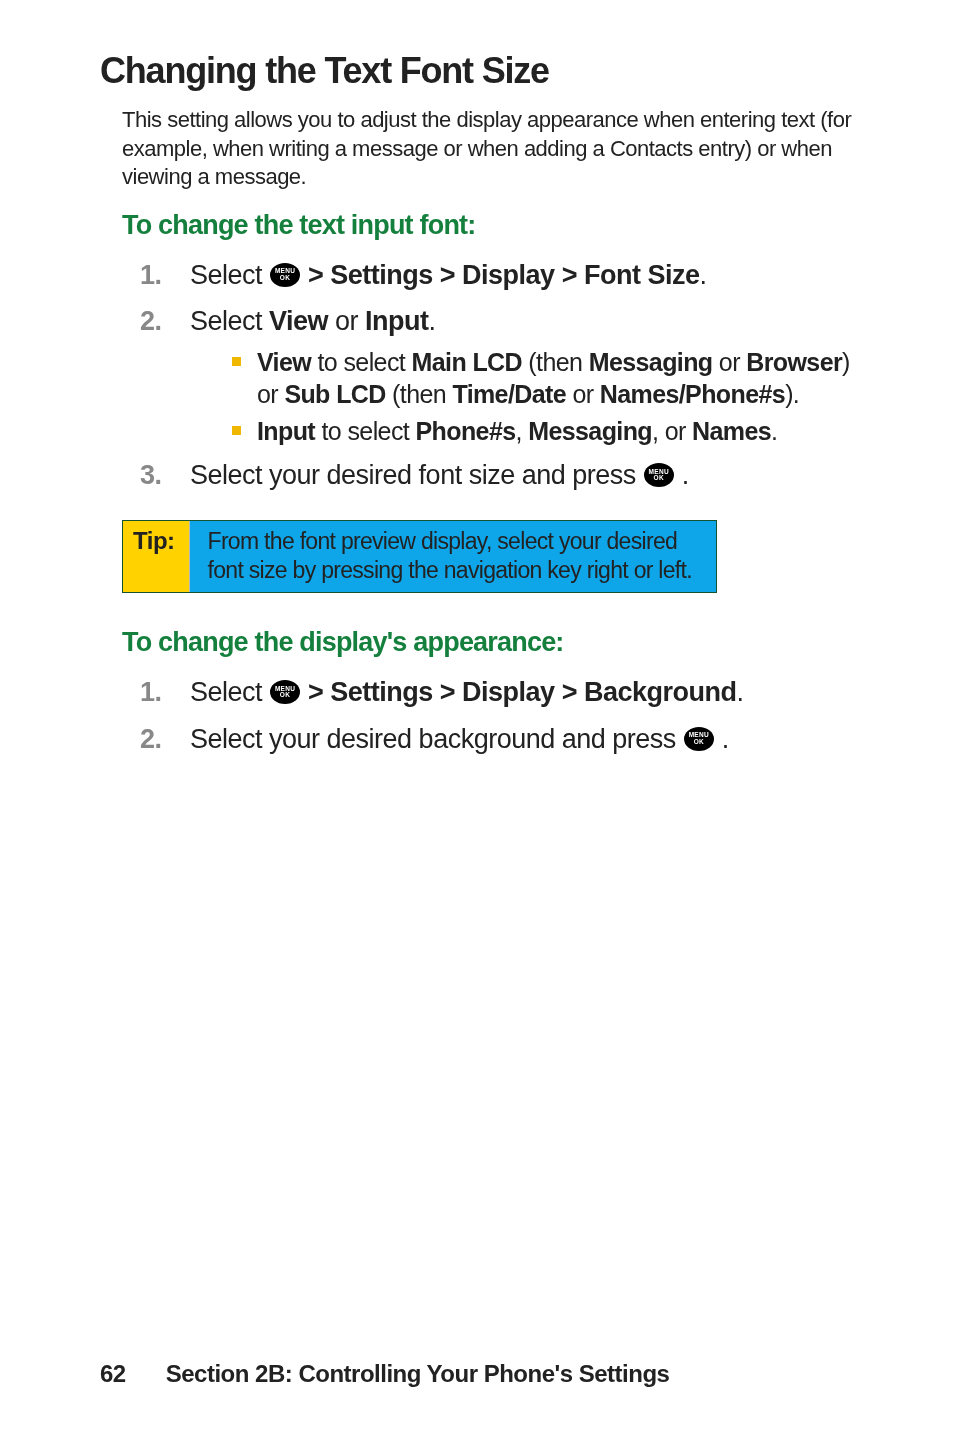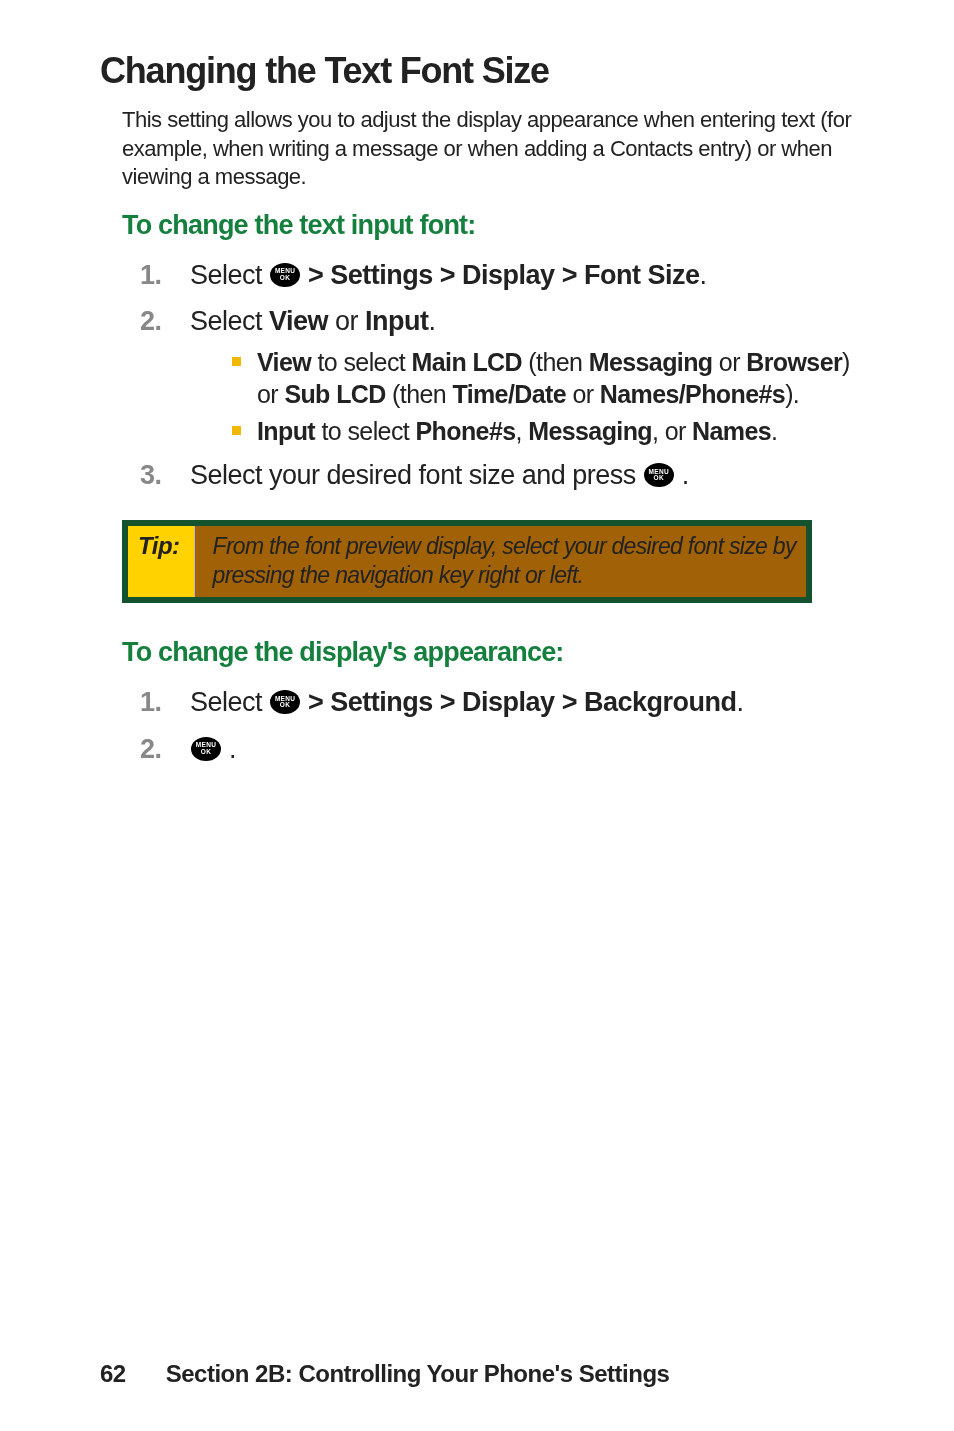--- a/index.html
+++ b/index.html
@@ -125,37 +125,36 @@
     .menu-icon-line2 {
       font-size: 6.5px;
       letter-spacing: 0.3px;
     }
     
     .tip-box {
       display: flex;
       margin-left: 22px;
       margin-top: 26px;
       margin-bottom: 34px;
-      border: 6px solid #14532d;
-      width: 690px;
-      font-style: italic;
+      border: 1px solid #14532d;
+      width: 595px;
     }
     
     .tip-label {
       background: #FFD200;
       font-weight: 700;
       font-size: 24px;
       padding: 6px 14px 6px 10px;
       flex-shrink: 0;
       border-right: 1px solid #bbb;
       letter-spacing: -0.5px;
     }
     
     .tip-content {
-      background: #a16207;
+      background: #0ea5e9;
       font-size: 23px;
       padding: 6px 10px 6px 18px;
       flex: 1;
       line-height: 1.3;
       letter-spacing: -0.7px;
     }
     
     .footer {
       position: absolute;
       bottom: 43px;
@@ -224,21 +223,21 @@
 <p class="subheading">To change the display's appearance:</p>
 
 <ol class="ordered-list">
   <li>
     <span>Select </span><span class="menu-icon">
           <span class="menu-icon-line1">MENU</span>
           <span class="menu-icon-line2">OK</span>
         </span><span class="bold"> &gt; Settings &gt; Display &gt; Background</span><span>.</span>
   </li>
   <li>
-    <span class="menu-icon">
+    <span>Select your desired background and press </span><span class="menu-icon">
           <span class="menu-icon-line1">MENU</span>
           <span class="menu-icon-line2">OK</span>
         </span><span> .</span>
   </li>
 </ol>
 </div>
 
 <div class="footer">
   <span class="footer-page">62</span><span class="footer-text">Section 2B: Controlling Your Phone's Settings</span>
 </div>

